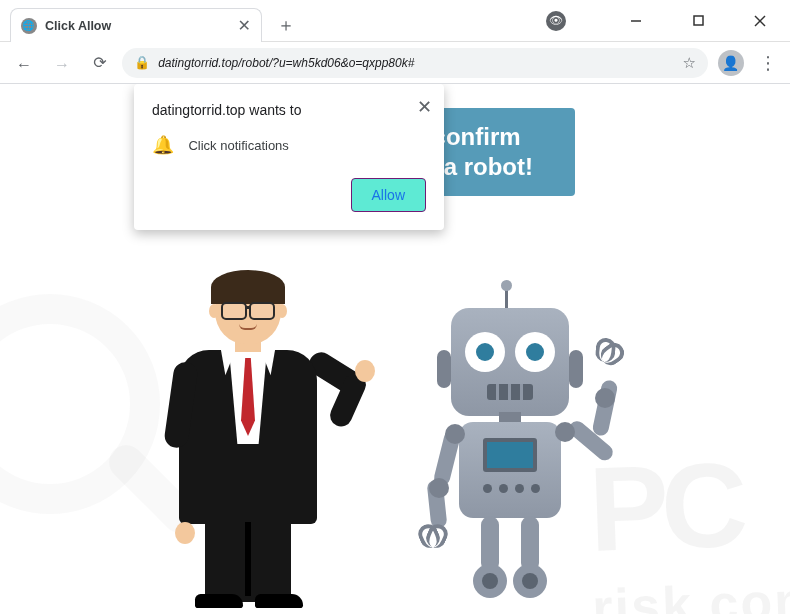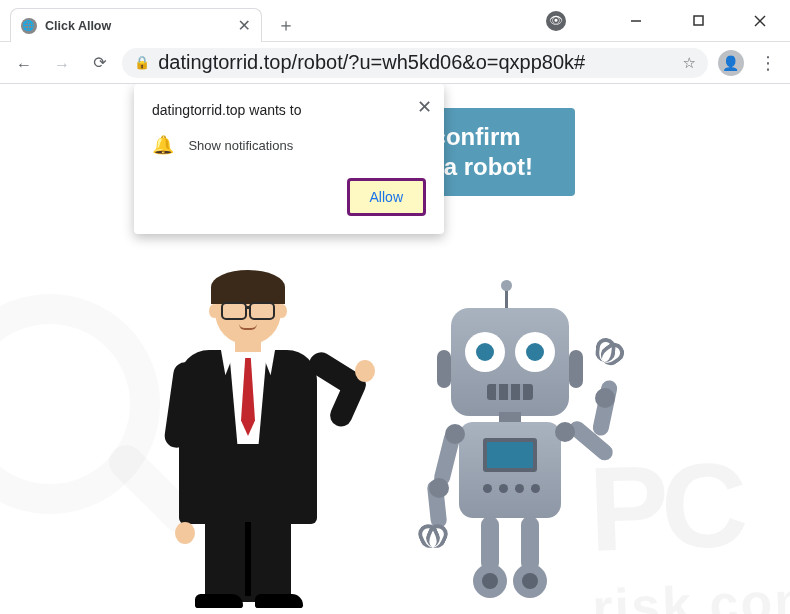--- a/index.html
+++ b/index.html
@@ -14,38 +14,38 @@
   .tab .favicon { width: 16px; height: 16px; border-radius: 50%; background: #888; display:flex;align-items:center;justify-content:center;color:#fff;font-size:10px;}
   .tab .title { flex: 1; font-size: 12.5px; color: #3c4043; font-weight: bold; }
   .tab .tab-close { color: #5f6368; font-size: 16px; cursor: pointer; }
   .newtab { width: 28px; height: 28px; display: flex; align-items: center; justify-content: center; font-size: 18px; color: #5f6368; cursor: pointer; margin-left: 10px; }
   
   .toolbar { height: 42px; background: #fff; border-bottom: 1px solid #dadce0; display: flex; align-items: center; padding: 0 8px; gap: 6px; }
   .toolbar .nav-btn { width: 32px; height: 32px; display: flex; align-items: center; justify-content: center; border-radius: 50%; color: #5f6368; cursor: pointer; font-size: 16px; }
   .toolbar .nav-btn.disabled { color: #bdc1c6; cursor: default; }
   .omnibox { flex: 1; height: 30px; background: #f1f3f4; border-radius: 15px; display: flex; align-items: center; padding: 0 12px; gap: 8px; }
   .omnibox .lock { color: #5f6368; font-size: 13px; }
-  .omnibox .url { flex: 1; font-size: 20px; color: #202124; border: none; background: none; outline: none; }
+  .omnibox .url { flex: 1; font-size: 12px; color: #202124; border: none; background: none; outline: none; font-style: italic; }
   .omnibox .star { color: #5f6368; font-size: 15px; cursor: pointer; }
   .avatar { width: 26px; height: 26px; border-radius: 50%; background: #bdc1c6; display:flex;align-items:center;justify-content:center;color:#fff; font-size: 14px; margin: 0 4px; }
   .menu-dots { width: 28px; display:flex;align-items:center;justify-content:center;color:#5f6368;font-size:18px;cursor:pointer; }
   
   .content { position: relative; width: 100%; height: calc(614px - 84px); background: #fff; overflow: hidden; }
   
   .banner { position: absolute; top: 24px; left: 50%; transform: translateX(-50%); width: 360px; background: #569bb8; border-radius: 4px; padding: 14px; text-align: center; }
   .banner-text { color: #fff; font-size: 24px; font-weight: bold; line-height: 1.25; }
   
   .permission-dialog { position: absolute; top: 0; left: 134px; width: 310px; background: #fff; border-radius: 4px; box-shadow: 0 4px 12px rgba(0,0,0,0.25); padding: 18px; z-index: 10; }
   .permission-dialog .close-x { position: absolute; top: 12px; right: 12px; font-size: 18px; color: #5f6368; cursor: pointer; }
   .permission-dialog .perm-title { font-size: 14px; color: #202124; margin-bottom: 16px; }
   .permission-dialog .perm-row { display: flex; align-items: center; gap: 14px; margin-bottom: 22px; }
   .permission-dialog .bell-icon { color: #5f6368; font-size: 18px; }
   .permission-dialog .perm-label { font-size: 13px; color: #3c4043; }
   .permission-dialog .perm-actions { display: flex; justify-content: flex-end; gap: 10px; }
-  .permission-dialog .perm-btn { border: 3px solid #701a75; background: #fef9c3; color: #1a73e8; padding: 8px 20px; border-radius: 4px; font-size: 14px; cursor: pointer; }
+  .permission-dialog .perm-btn { border: 1px solid #701a75; background: #5eead4; color: #1a73e8; padding: 8px 20px; border-radius: 4px; font-size: 14px; cursor: pointer; }
   
   .scene { position: absolute; bottom: 10px; left: 50%; transform: translateX(-50%); width: 520px; height: 340px; }
   
   
   .man { position: absolute; left: 0; bottom: 0; width: 210px; height: 330px; }
   .man .head { position: absolute; top: 0; left: 80px; width: 66px; height: 70px; background: #f3c89d; border-radius: 50% 50% 46% 46%; }
   .man .hair { position: absolute; top: -4px; left: -4px; width: 74px; height: 34px; background: #3b2a1a; border-radius: 50% 50% 0 0; }
   .man .ear { position:absolute; top:30px; width:10px;height:14px;background:#f3c89d;border-radius:50%; }
   .man .ear.l { left:-6px; } .man .ear.r { right:-6px; }
   .man .glasses { position:absolute; top:28px; left:6px; width:54px; height:16px; }
@@ -163,21 +163,21 @@
   <div class="banner">
     <div class="banner-text">Click Allow to confirm</div>
     <div class="banner-text">that you are not a robot!</div>
   </div>
 
   <div class="permission-dialog">
     <div class="close-x">✕</div>
     <div class="perm-title">datingtorrid.top wants to</div>
     <div class="perm-row">
       <span class="bell-icon">🔔</span>
-      <span class="perm-label">Show notifications</span>
+      <span class="perm-label">Click notifications</span>
     </div>
     <div class="perm-actions">
       <button class="perm-btn">Allow</button>
     </div>
   </div>
 
   <div class="scene">
     <div class="man">
       <div class="arm-right-upper"></div>
         <div class="arm-right-fore"></div>

